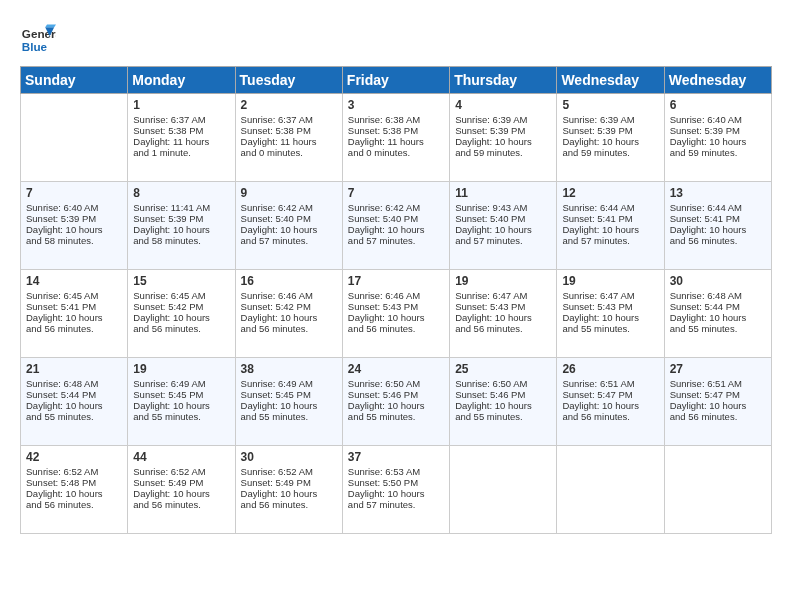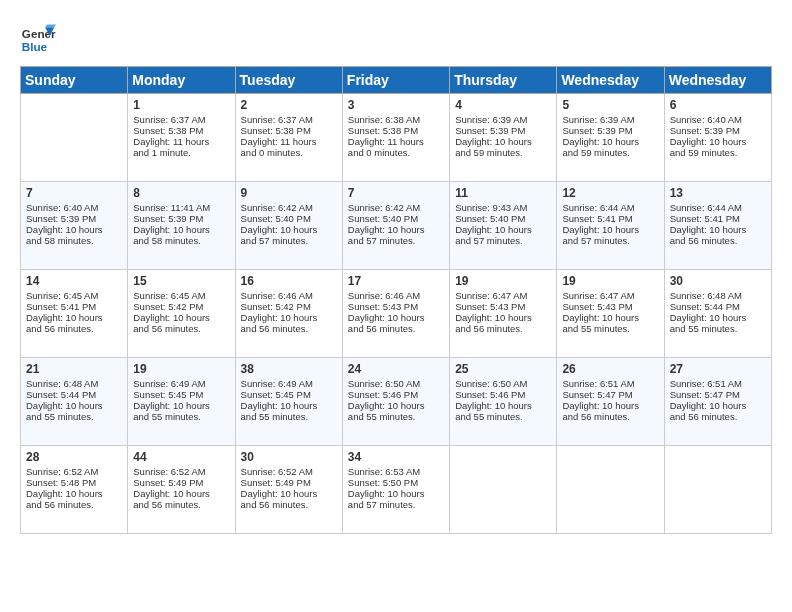--- a/index.html
+++ b/index.html
@@ -302,42 +302,42 @@
         <td>
           <span class="day-num">27</span>
           <div>Sunrise: 6:51 AM</div>
           <div>Sunset: 5:47 PM</div>
           <div>Daylight: 10 hours</div>
           <div>and 56 minutes.</div>
         </td>
       </tr>
       <tr>
         <td>
-          <span class="day-num">28</span>
+          <span class="day-num">42</span>
           <div>Sunrise: 6:52 AM</div>
           <div>Sunset: 5:48 PM</div>
           <div>Daylight: 10 hours</div>
           <div>and 56 minutes.</div>
         </td>
         <td>
           <span class="day-num">44</span>
           <div>Sunrise: 6:52 AM</div>
           <div>Sunset: 5:49 PM</div>
           <div>Daylight: 10 hours</div>
           <div>and 56 minutes.</div>
         </td>
         <td>
           <span class="day-num">30</span>
           <div>Sunrise: 6:52 AM</div>
           <div>Sunset: 5:49 PM</div>
           <div>Daylight: 10 hours</div>
           <div>and 56 minutes.</div>
         </td>
         <td>
-          <span class="day-num">34</span>
+          <span class="day-num">37</span>
           <div>Sunrise: 6:53 AM</div>
           <div>Sunset: 5:50 PM</div>
           <div>Daylight: 10 hours</div>
           <div>and 57 minutes.</div>
         </td>
         <td class="empty"></td>
         <td class="empty"></td>
         <td class="empty"></td>
       </tr>
     </tbody>

